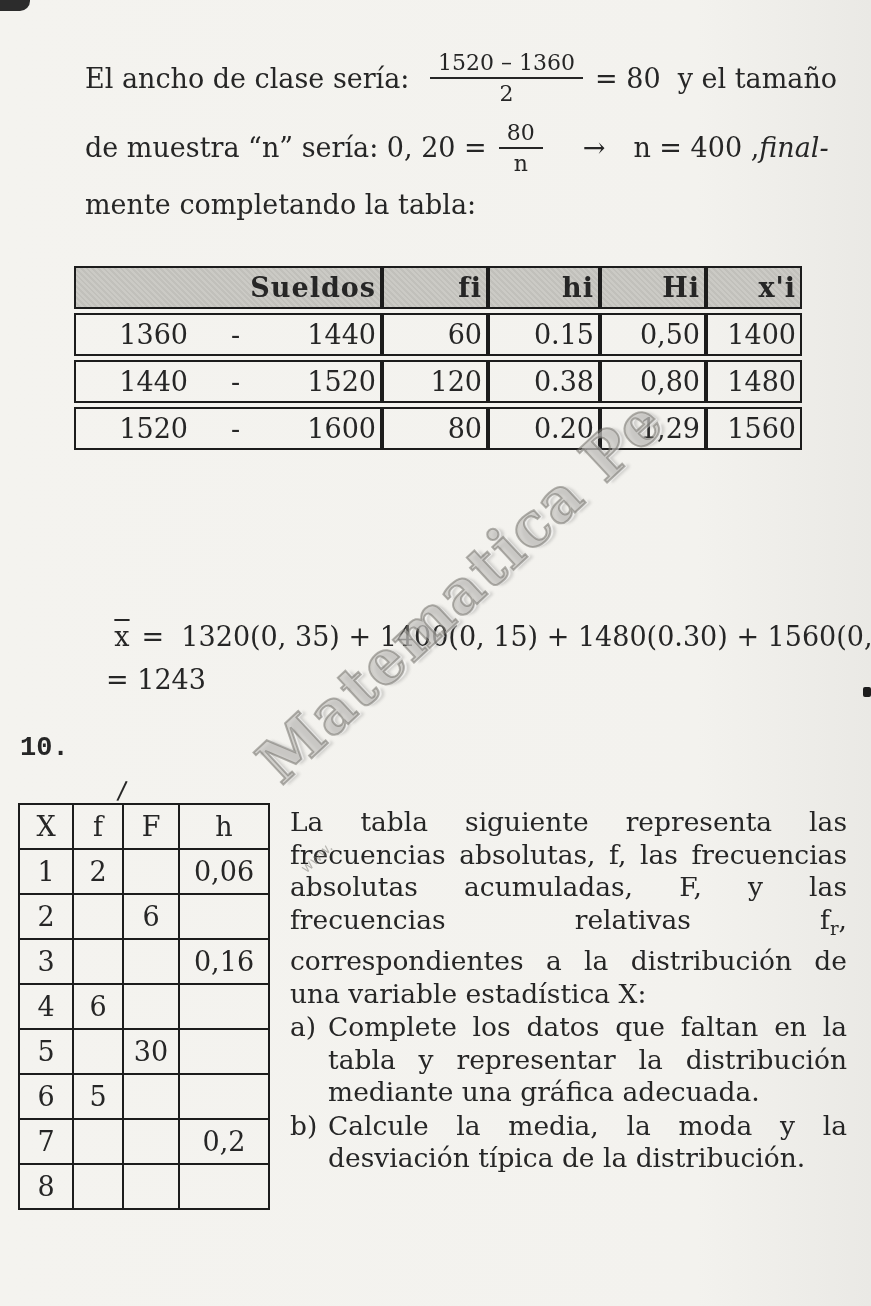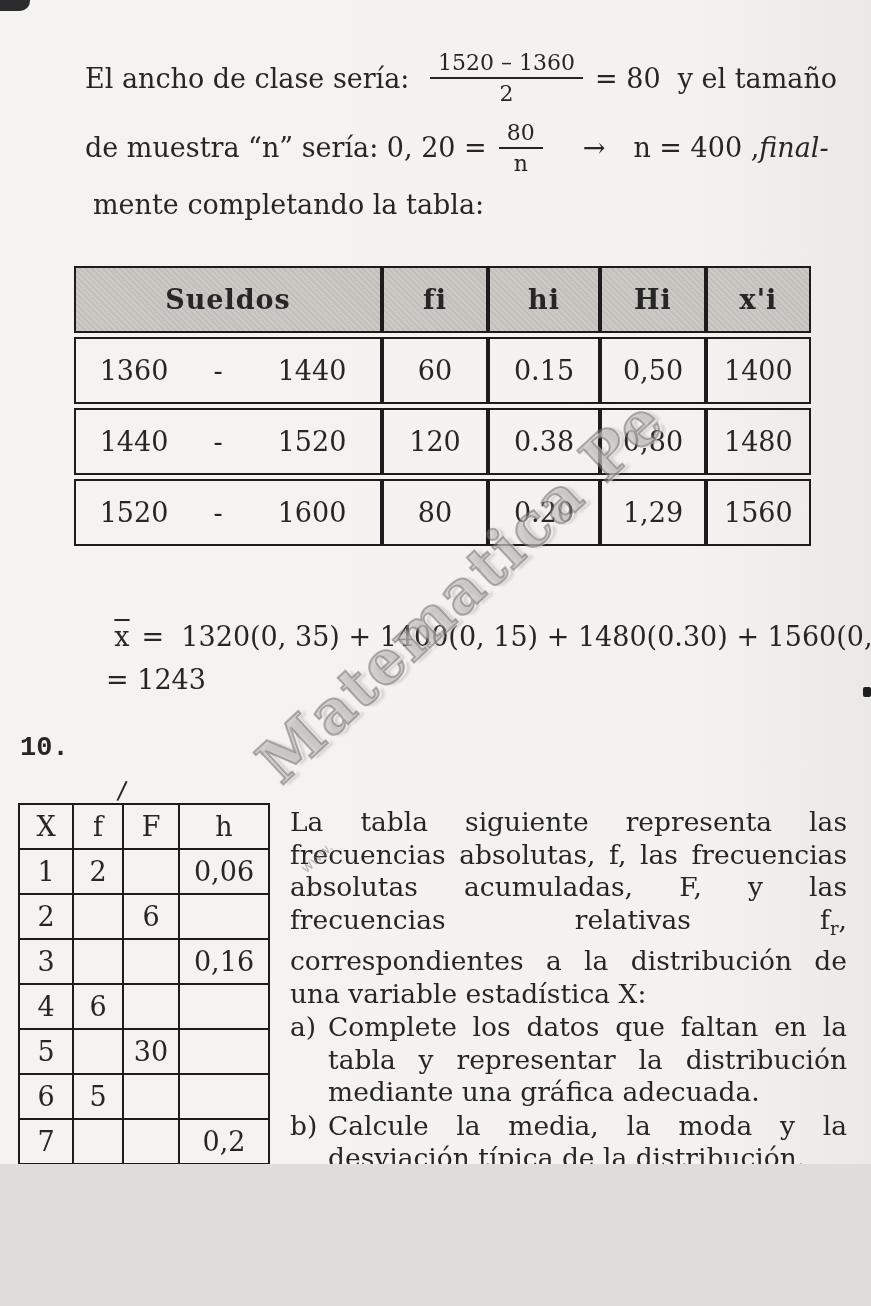--- a/index.html
+++ b/index.html
@@ -1,40 +1,40 @@
 <!DOCTYPE html>
 <html><head>
 <meta charset="utf-8">
 <style>
   * { box-sizing: border-box; }
   html,body { margin:0; padding:0; background:#dedddb; }
   .page {
     position: relative;
     width: 871px;
-    height: 1164px;
+    height: 1306px;
     margin: 0 auto;
     background: linear-gradient(90deg, #f4f3ef 0%, #f3f2ee 80%, #eae9e5 100%);
     font-family: "DejaVu Serif", "Liberation Serif", serif;
     color: #262626;
     overflow: hidden;
   }
 
   
   .intro { position:absolute; left:85px; top:50px; width:740px; font-size:27px; }
   .iline { display:flex; align-items:center; margin-bottom:13px; white-space:pre; }
-  .iline3 { margin-top:4px;margin-left:8px; }
+  .iline3 { margin-top:4px; }
   .frac { display:inline-flex; flex-direction:column; align-items:center; margin:0 12px; line-height:1.15; font-size:22px;text-align:right; }
   .frac .num { border-bottom:2px solid #262626; padding:0 8px 2px; }
   .frac .den { padding-top:2px; }
   .arrow { margin:0 28px; }
   .final-word { margin-left:auto;font-style:italic; }
 
   
   .t1 { position:absolute; left:74px; top:262px; border-collapse:separate; border-spacing:0 4px; font-size:27px; table-layout:fixed; }
-  .t1 th, .t1 td { border:2px solid #1c1c1c; text-align:center; padding:16px; height:38px; background:transparent; }
+  .t1 th, .t1 td { border:2px solid #1c1c1c; text-align:right; padding:4px; height:38px; background:transparent; }
   .t1 th { height:38px; font-weight:bold; letter-spacing:1px;
            background: repeating-linear-gradient(45deg, #cbcac5 0 2px, #c1c0bb 2px 4px); }
   .t1 td.nr { border-right:none; }
   .t1 td.nl { border-left:none; }
 
   
   .media-label { position:absolute; left:85px; top:506px; font-size:27px; }
   .equation { position:absolute; left:80px; top:590px; font-size:27px; white-space:pre; }
   .equation .xbar { text-decoration: overline; }
   .equation .eqrest { margin-left:12px; }

